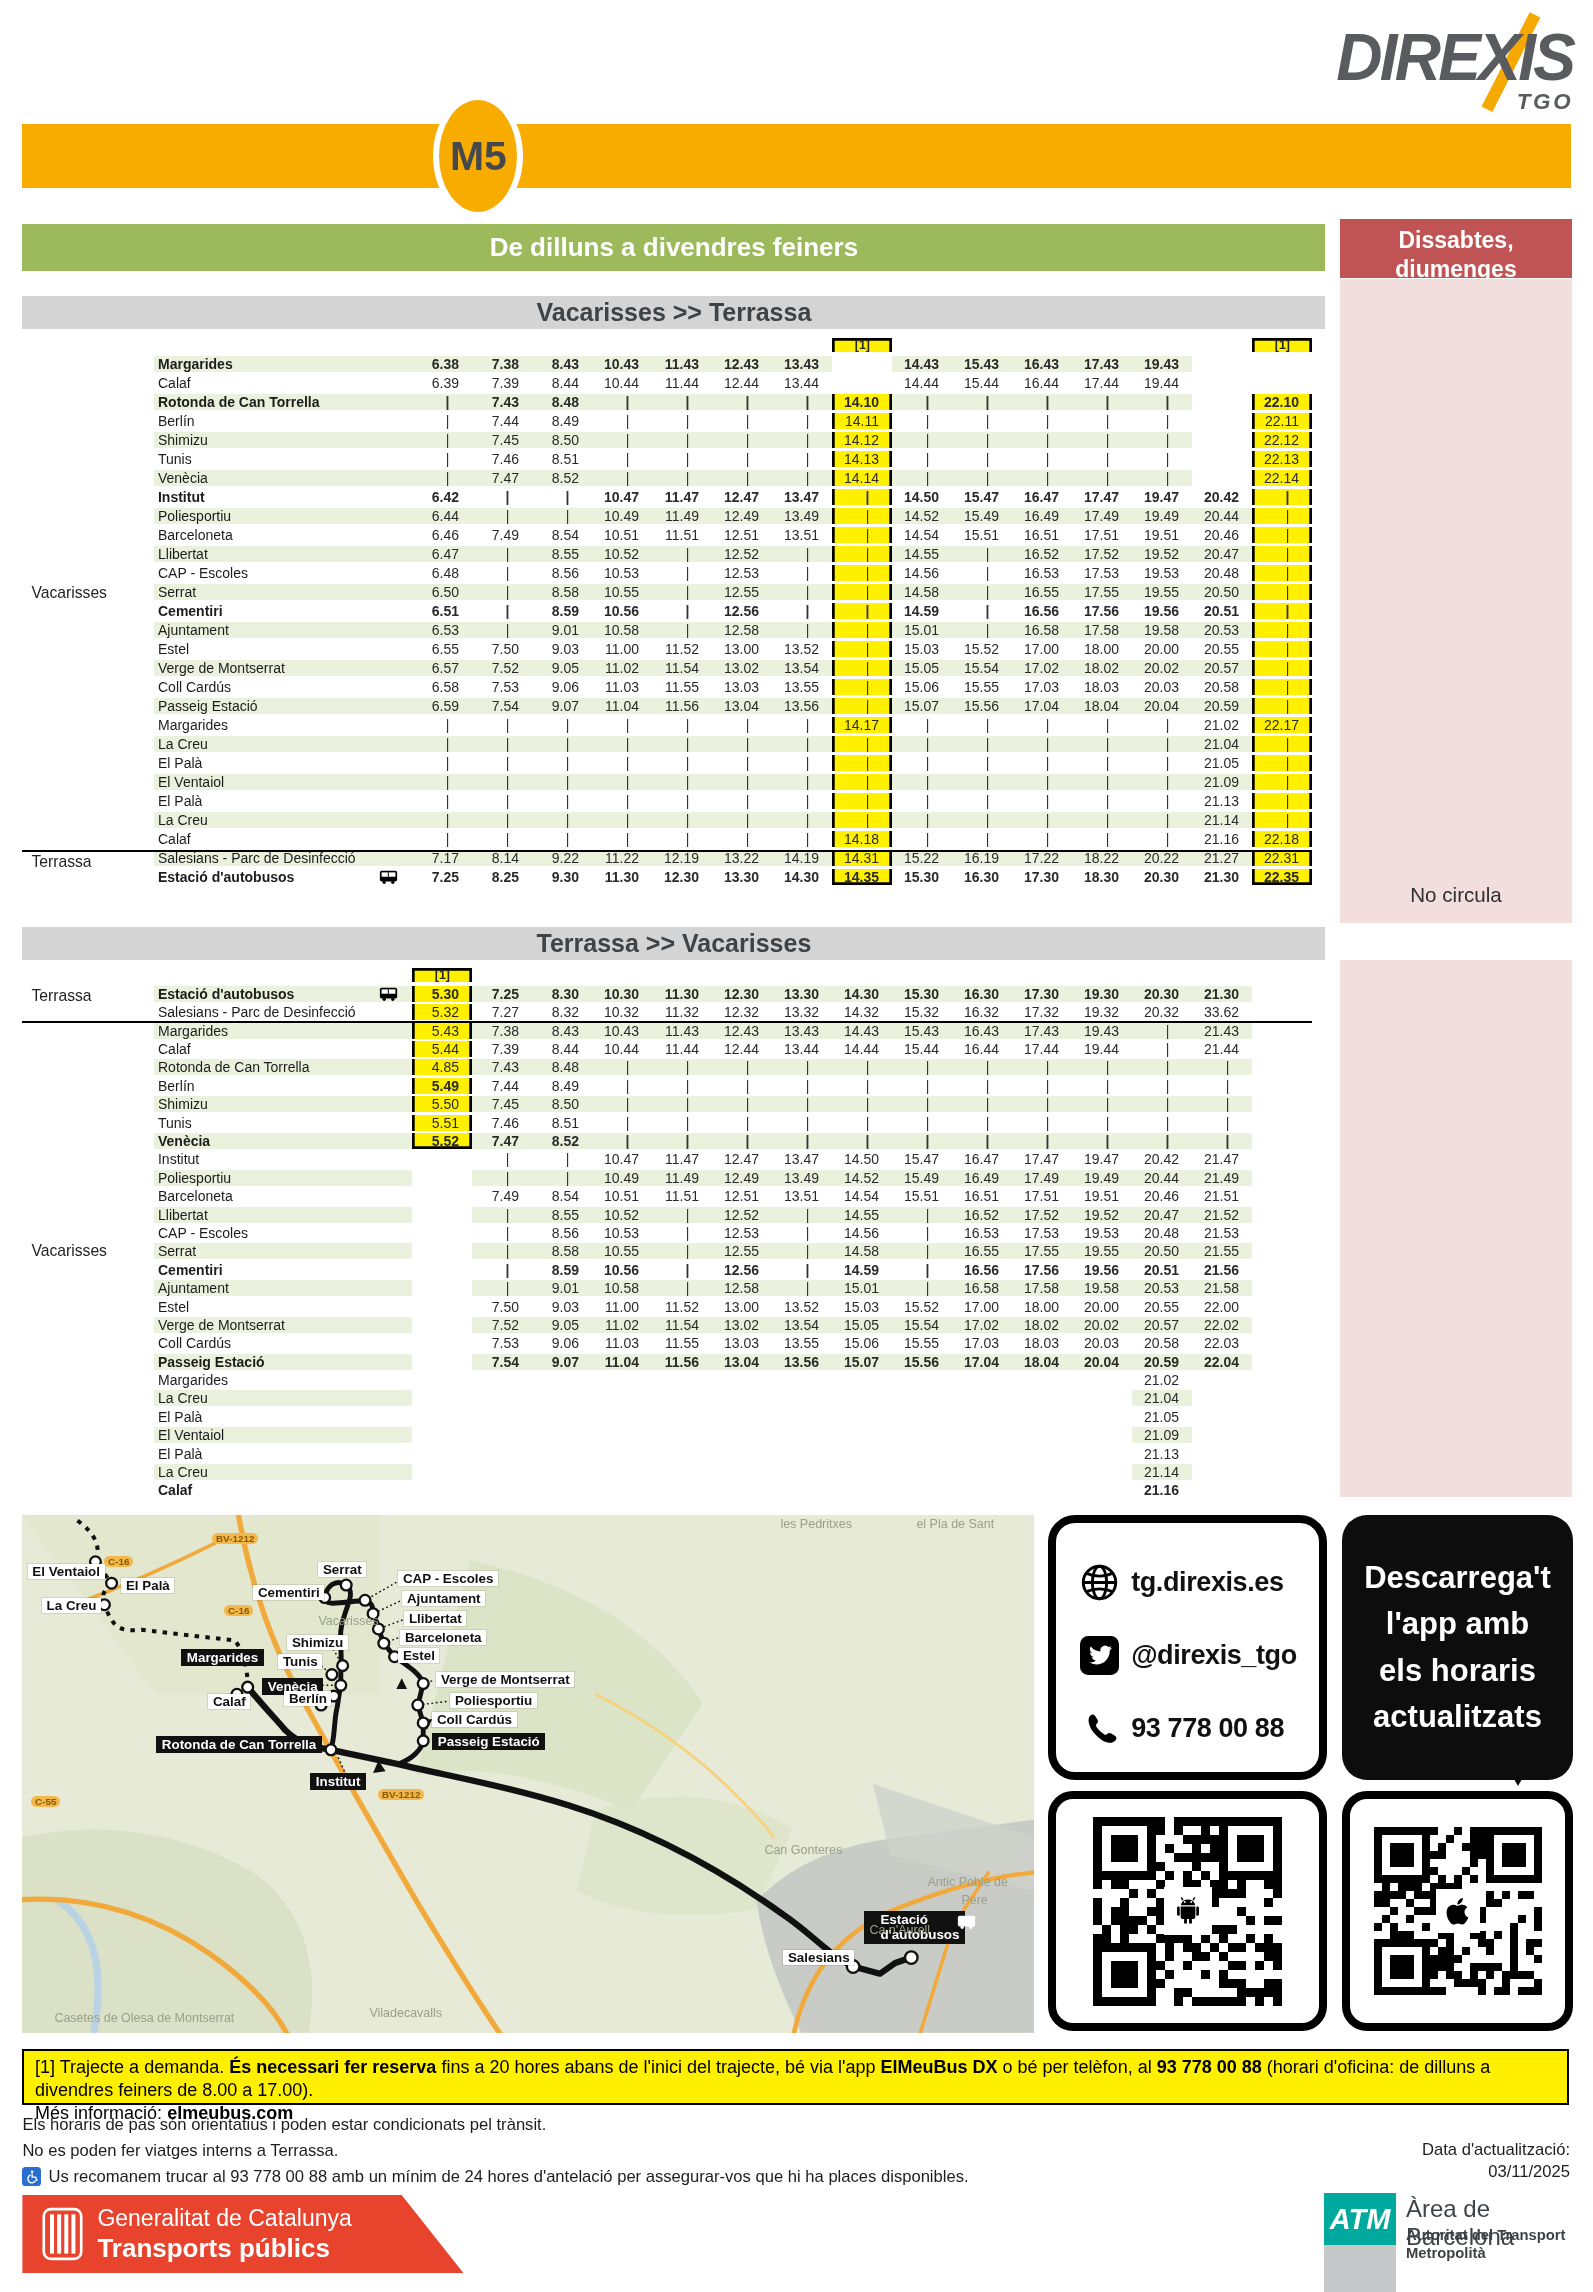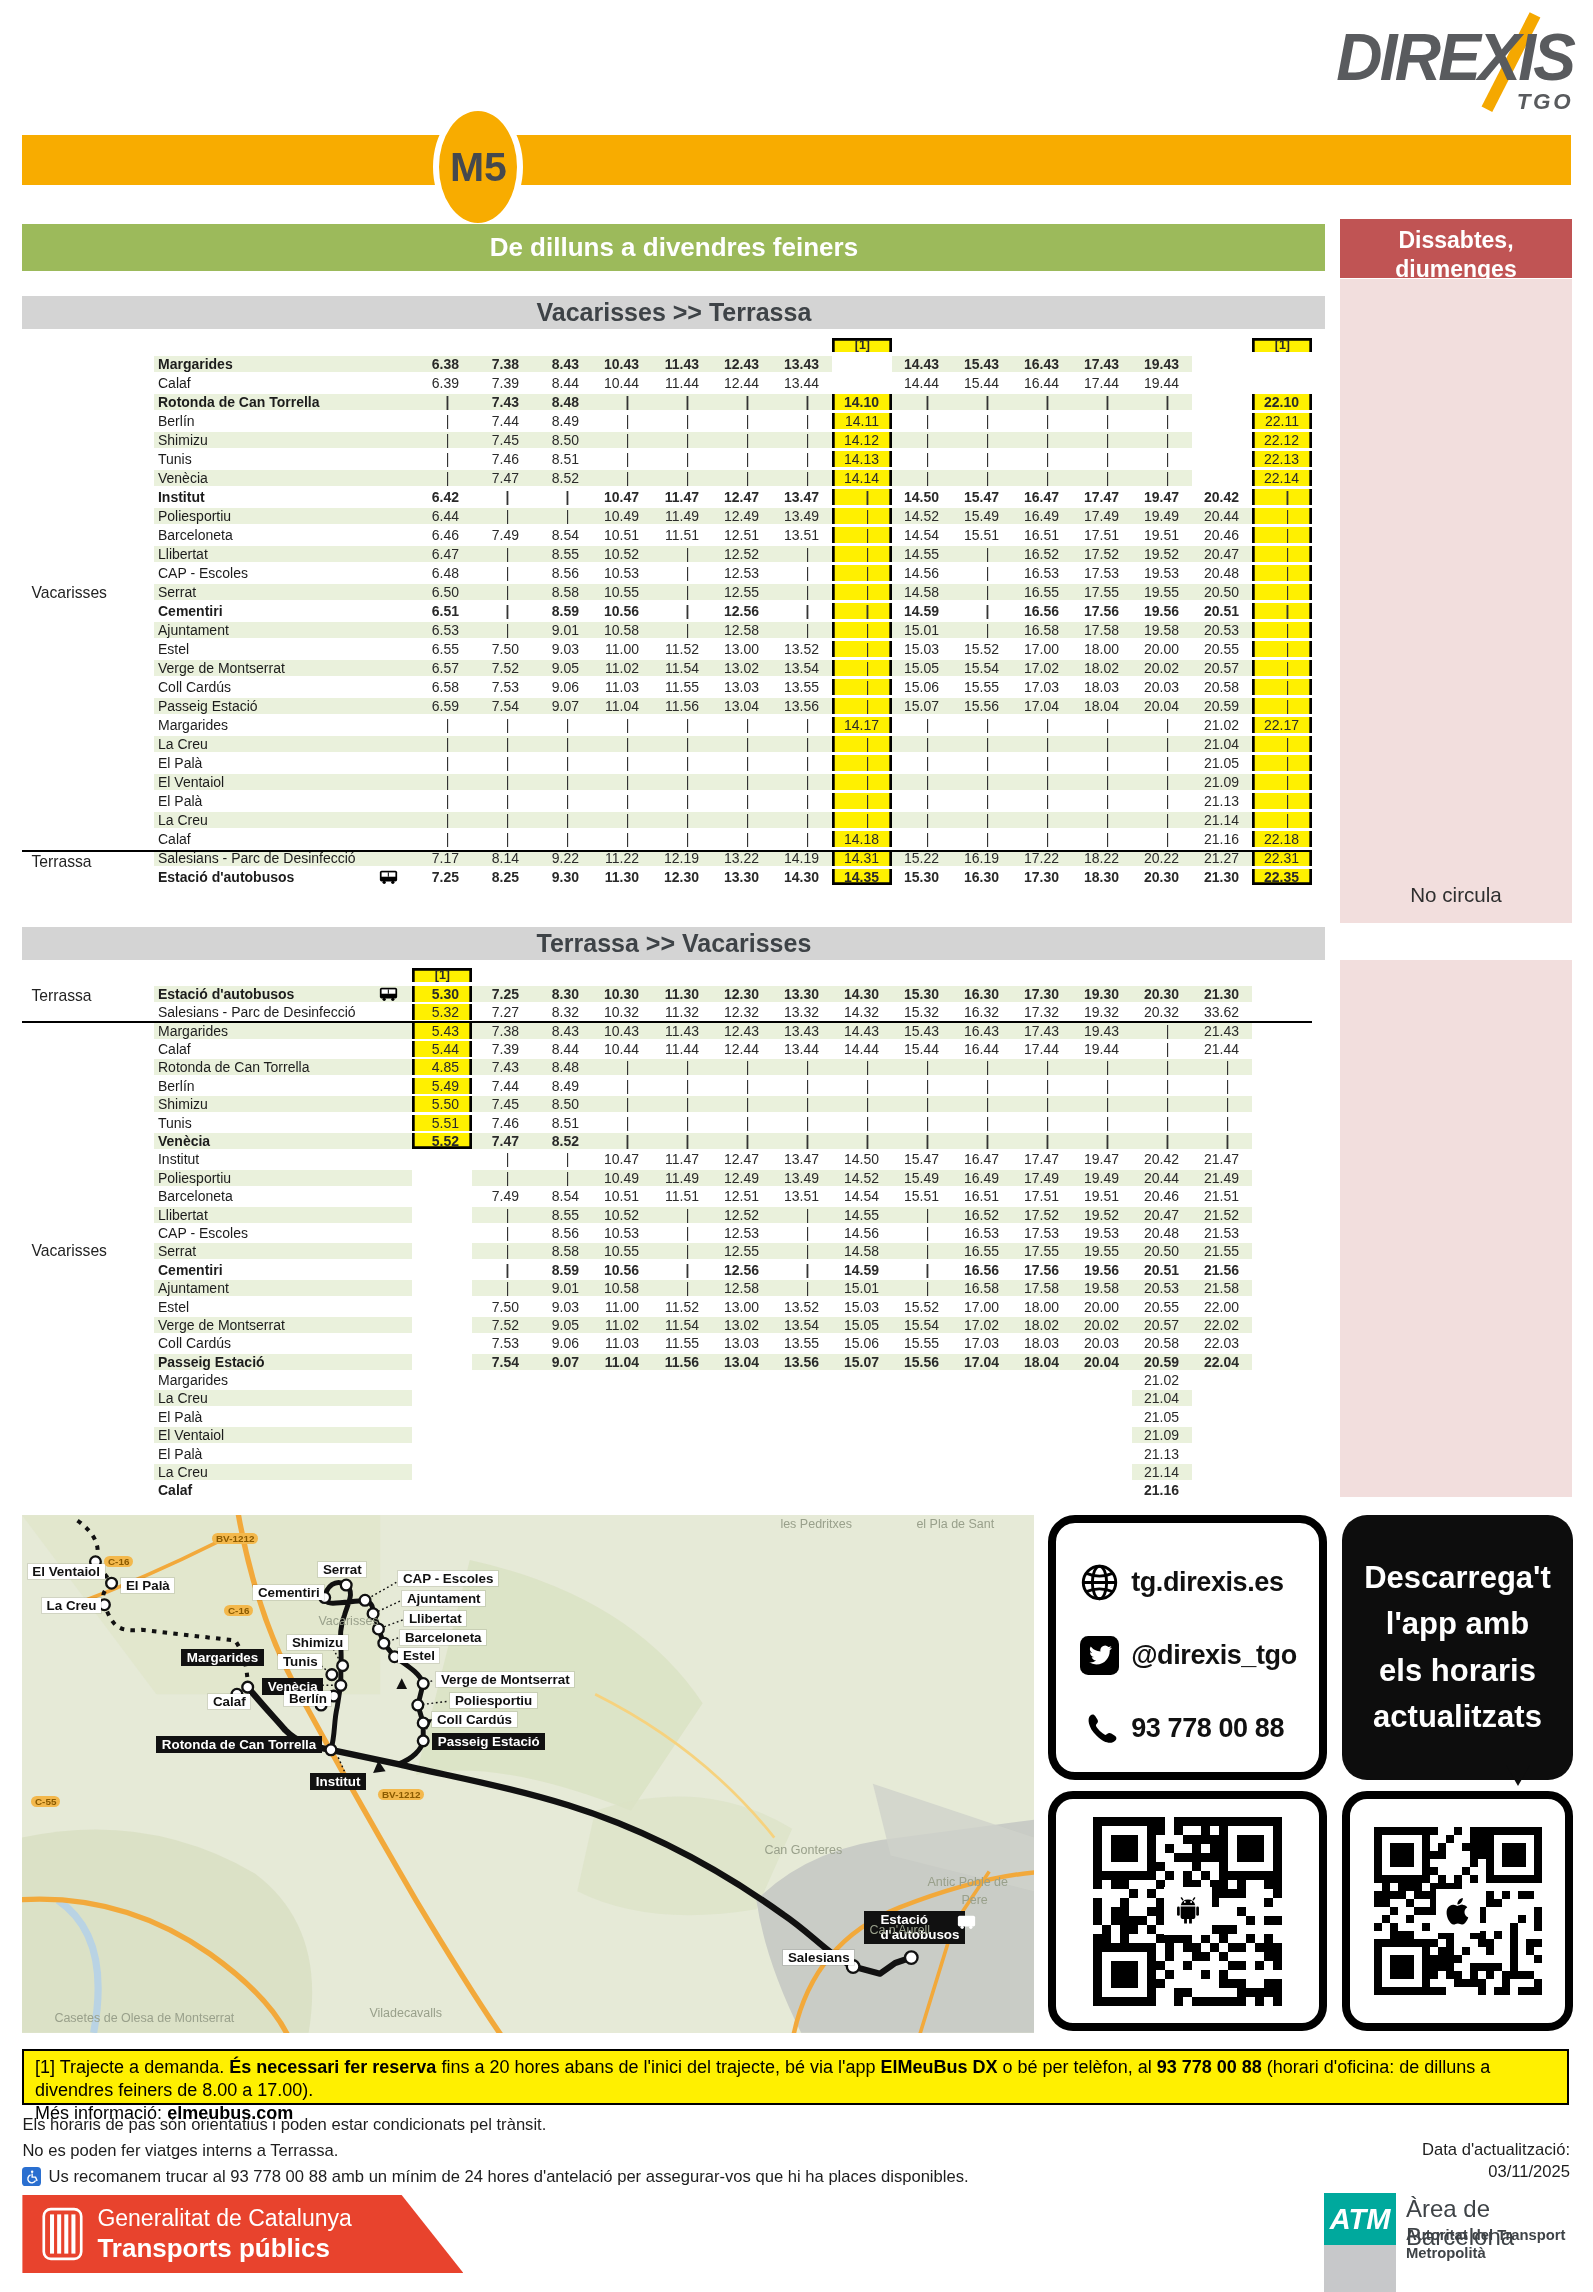--- a/index.html
+++ b/index.html
@@ -8,21 +8,21 @@
 
   
   .logo{position:absolute;top:25px;right:19.7px;width:313px;height:106px;text-align:right;}
   .logo .word{position:relative;display:inline-block;font-size:64px;font-weight:bold;font-style:italic;
     letter-spacing:-2.7px;color:#595b5e;line-height:1;transform:scaleY(1.05);}
   .logo .slash{position:absolute;top:-16px;right:57px;width:11.6px;height:106px;background:#f5a800;
     transform:rotate(27deg);z-index:0;}
   .logo .word span{position:relative;z-index:1;}
   .logo .sub{font-size:22.4px;font-weight:bold;color:#595b5e;letter-spacing:2.7px;margin-top:0px;font-style:italic;}
 
-  .orange-bar{position:absolute;left:22.4px;top:135px;width:1549px;height:50px;background:#f8ac00;}
+  .orange-bar{position:absolute;left:22.4px;top:124px;width:1549px;height:64px;background:#f8ac00;}
   .m5{position:absolute;left:411px;top:-29.6px;width:90px;height:124px;background:#f8ac00;border:6.3px solid #fff;
     border-radius:50%;display:flex;align-items:center;justify-content:center;
     font-size:41px;font-weight:bold;color:#45494e;box-sizing:border-box;}
   .route-title{position:absolute;left:597px;top:9.9px;font-size:39px;font-weight:bold;color:#45494e;}
 
   .green-band{position:absolute;left:22.4px;top:224px;width:1303px;height:47px;background:#9cba5b;
     display:flex;align-items:center;justify-content:center;color:#fff;font-weight:bold;font-size:26px;}
 
   .weekend-head{position:absolute;left:1340px;top:219px;width:232px;height:59px;background:#c05454;
     color:#fff;font-weight:bold;font-size:23px;text-align:center;line-height:1.25;padding-top:7.2px;box-sizing:border-box;}
@@ -889,21 +889,21 @@
         <div class="tcell bar">|</div>
         <div class="tcell bar">|</div>
         <div class="tcell bar">|</div>
         <div class="tcell fcell"></div>
       </div>
       <div class="trow" style="grid-template-columns: 132px 258px repeat(15, 60px); height: 18.4px;">
         <div class="gcell"></div>
         <div class="ncell">
           <span>Berlín</span>
         </div>
-        <div class="tcell ycell" style="box-shadow: rgb(0, 0, 0) 2.7px 0px 0px inset, rgb(0, 0, 0) -2.7px 0px 0px inset;">5.49</div>
+        <div class="tcell ycell" style="box-shadow: rgb(0, 0, 0) 2.7px 0px 0px inset, rgb(0, 0, 0) -2.7px 0px 0px inset; font-weight: bold;">5.49</div>
         <div class="tcell">7.44</div>
         <div class="tcell">8.49</div>
         <div class="tcell bar">|</div>
         <div class="tcell bar">|</div>
         <div class="tcell bar">|</div>
         <div class="tcell bar">|</div>
         <div class="tcell bar">|</div>
         <div class="tcell bar">|</div>
         <div class="tcell bar">|</div>
         <div class="tcell bar">|</div>

